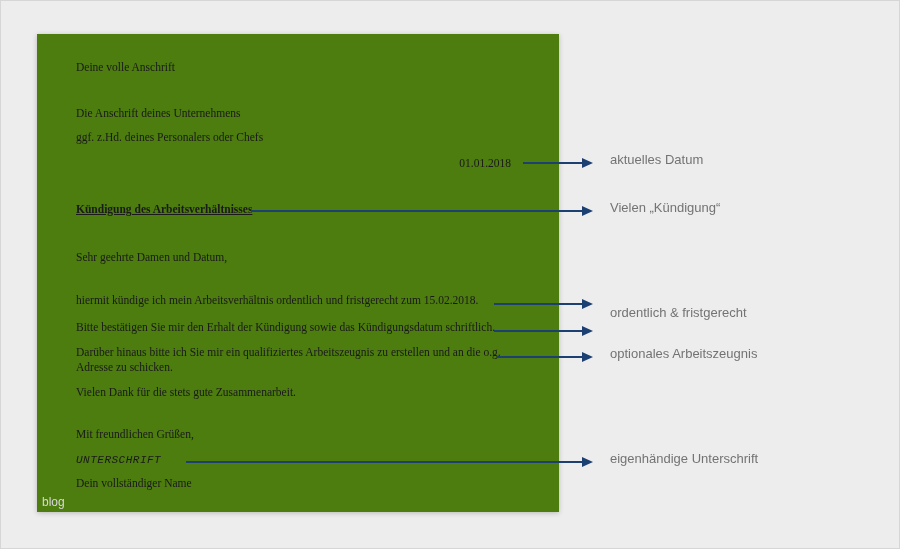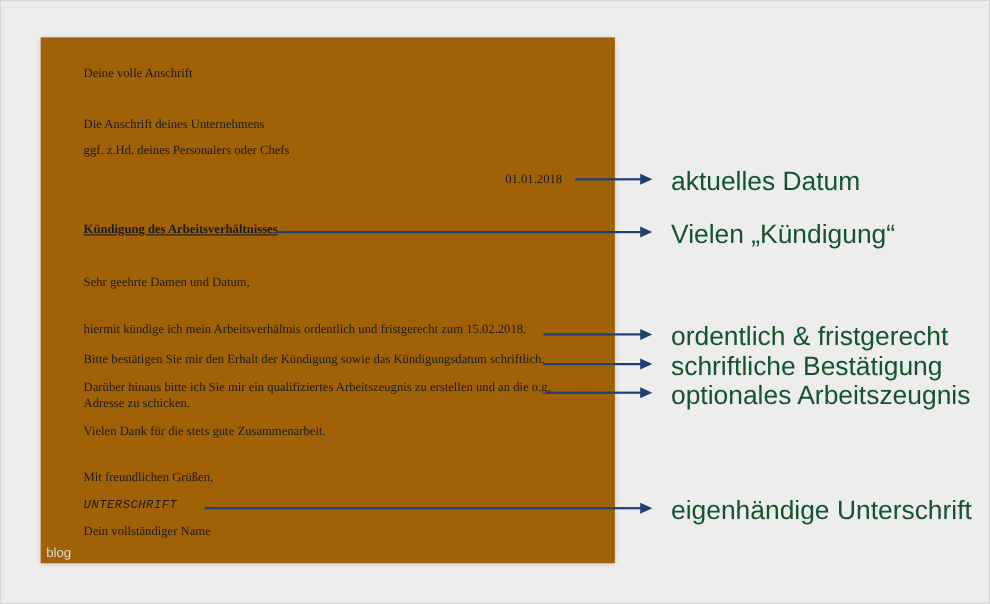--- a/index.html
+++ b/index.html
@@ -16,21 +16,21 @@
     box-sizing: border-box;
     overflow: hidden;
   }
   
   .page {
     position: absolute;
     left: 36px;
     top: 33px;
     width: 522px;
     height: 478px;
-    background: #a16207;
+    background: #4d7c0f;
     box-shadow: 0 1px 5px rgba(0,0,0,0.22);
   }
   .ln {
     position: absolute;
     left: 39px;
     font-family: "Liberation Serif", serif;
     font-size: 11.5px;
     color: #1a1a1a;
     white-space: nowrap;
     line-height: 1.2;
@@ -66,22 +66,22 @@
     width: 0; height: 0;
     border-top: 5px solid transparent;
     border-bottom: 5px solid transparent;
     border-left: 11px solid #1d4073;
   }
   
   .callout {
     position: absolute;
     left: 609px;
     font-family: "Liberation Sans", sans-serif;
-    font-size: 24px;
-    color: #14532d;
+    font-size: 13px;
+    color: #737373;
     white-space: nowrap;
   }
 </style>
 </head>
 <body>
 
 <div id="canvas">
 
   <div class="page">
     <div class="ln" style="top:27px;">Deine volle Anschrift</div>
@@ -121,18 +121,17 @@
     <div class="shaft"></div>
     <div class="head"></div>
   </div>
   <div class="arrow" style="left:185px; top:456px; width:407px;">
     <div class="shaft"></div>
     <div class="head"></div>
   </div>
 
   <div class="callout" style="top:151px;">aktuelles Datum</div>
   <div class="callout" style="top:199px;">Vielen „Kündigung“</div>
-  <div class="callout" style="top:292px;">ordentlich &amp; fristgerecht</div>
-  <div class="callout" style="top:319px;">schriftliche Bestätigung</div>
+  <div class="callout" style="top:304px;">ordentlich &amp; fristgerecht</div>
   <div class="callout" style="top:345px;">optionales Arbeitszeugnis</div>
   <div class="callout" style="top:450px;">eigenhändige Unterschrift</div>
 
 </div>
 
 </body></html>

